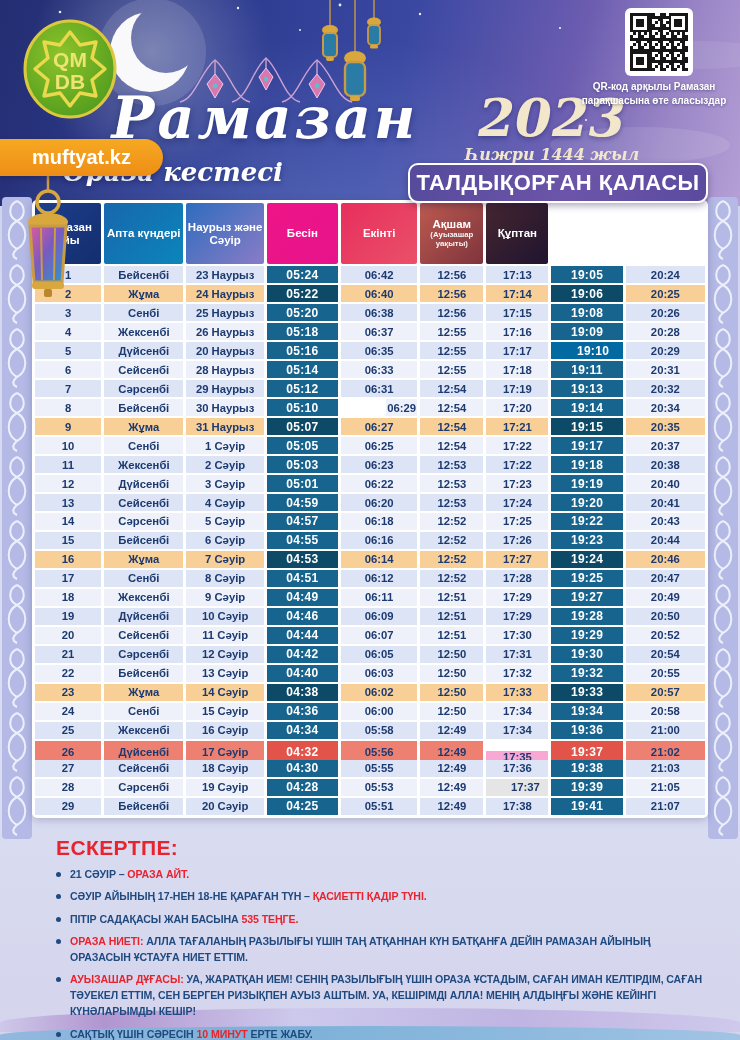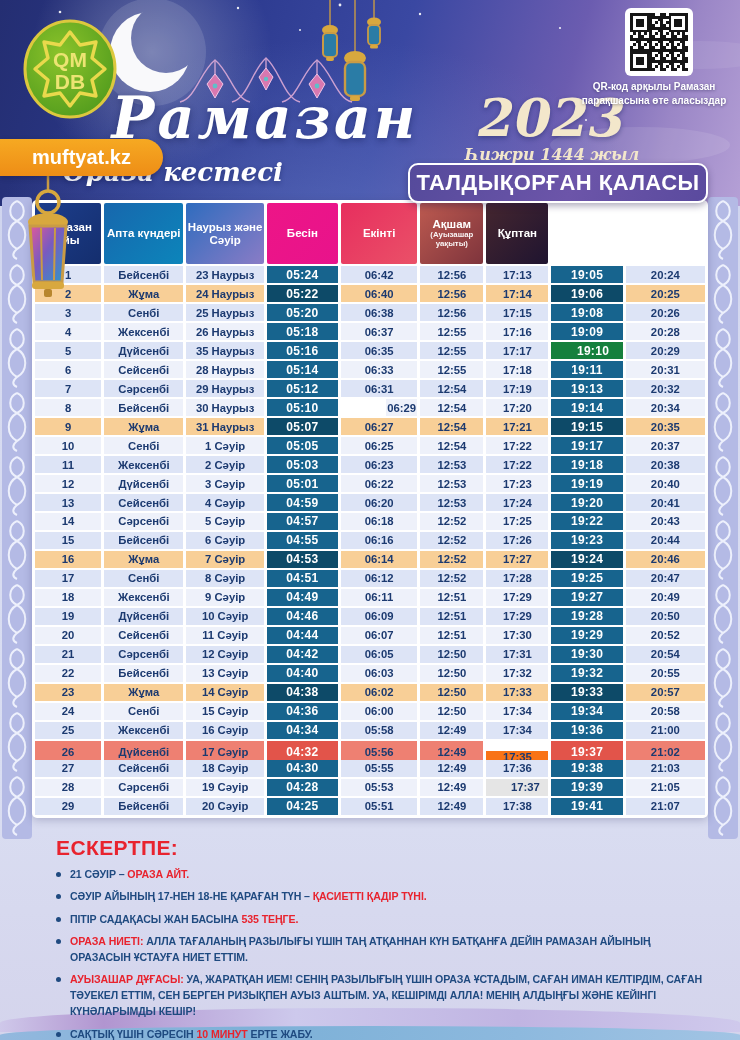--- a/index.html
+++ b/index.html
@@ -761,26 +761,26 @@
         <div class="tcell dark" style="background: rgb(23, 100, 142);">05:18</div>
         <div class="tcell" style="background: rgb(238, 241, 250);">06:37</div>
         <div class="tcell" style="background: rgb(238, 241, 250);">12:55</div>
         <div class="tcell" style="background: rgb(238, 241, 250);">17:16</div>
         <div class="tcell dark" style="background: rgb(23, 100, 142);">19:09</div>
         <div class="tcell" style="background: rgb(238, 241, 250);">20:28</div>
       </div>
       <div class="trow">
         <div class="tcell" style="background: rgb(221, 228, 246);">5</div>
         <div class="tcell" style="background: rgb(221, 228, 246);">Дүйсенбі</div>
-        <div class="tcell" style="background: rgb(221, 228, 246);">35 Наурыз</div>
+        <div class="tcell" style="background: rgb(221, 228, 246);">20 Наурыз</div>
         <div class="tcell dark" style="background: rgb(23, 100, 142);">05:16</div>
         <div class="tcell" style="background: rgb(221, 228, 246);">06:35</div>
         <div class="tcell" style="background: rgb(221, 228, 246);">12:55</div>
         <div class="tcell" style="background: rgb(221, 228, 246);">17:17</div>
-        <div class="tcell dark" style="background: #15803d; padding-left: 12px;">19:10</div>
+        <div class="tcell dark" style="background: #0369a1; padding-left: 12px;">19:10</div>
         <div class="tcell" style="background: rgb(221, 228, 246);">20:29</div>
       </div>
       <div class="trow">
         <div class="tcell" style="background: rgb(238, 241, 250);">6</div>
         <div class="tcell" style="background: rgb(238, 241, 250);">Сейсенбі</div>
         <div class="tcell" style="background: rgb(238, 241, 250);">28 Наурыз</div>
         <div class="tcell dark" style="background: rgb(23, 100, 142);">05:14</div>
         <div class="tcell" style="background: rgb(238, 241, 250);">06:33</div>
         <div class="tcell" style="background: rgb(238, 241, 250);">12:55</div>
         <div class="tcell" style="background: rgb(238, 241, 250);">17:18</div>
@@ -996,21 +996,21 @@
         <div class="tcell dark" style="background: rgb(23, 100, 142);">19:36</div>
         <div class="tcell" style="background: rgb(221, 228, 246);">21:00</div>
       </div>
       <div class="trow">
         <div class="tcell" style="background: rgb(238, 128, 114);">26</div>
         <div class="tcell" style="background: rgb(238, 128, 114);">Дүйсенбі</div>
         <div class="tcell" style="background: rgb(238, 128, 114);">17 Сәуір</div>
         <div class="tcell dark" style="background: rgb(226, 84, 74);">04:32</div>
         <div class="tcell" style="background: rgb(238, 128, 114);">05:56</div>
         <div class="tcell" style="background: rgb(238, 128, 114);">12:49</div>
-        <div class="tcell" style="background: #f97316; margin-top: 10px;">17:35</div>
+        <div class="tcell" style="background: #f9a8d4; margin-top: 10px;">17:35</div>
         <div class="tcell dark" style="background: rgb(226, 84, 74);">19:37</div>
         <div class="tcell" style="background: rgb(238, 128, 114);">21:02</div>
       </div>
       <div class="trow">
         <div class="tcell" style="background: rgb(221, 228, 246);">27</div>
         <div class="tcell" style="background: rgb(221, 228, 246);">Сейсенбі</div>
         <div class="tcell" style="background: rgb(221, 228, 246);">18 Сәуір</div>
         <div class="tcell dark" style="background: rgb(23, 100, 142);">04:30</div>
         <div class="tcell" style="background: rgb(221, 228, 246);">05:55</div>
         <div class="tcell" style="background: rgb(221, 228, 246);">12:49</div>

